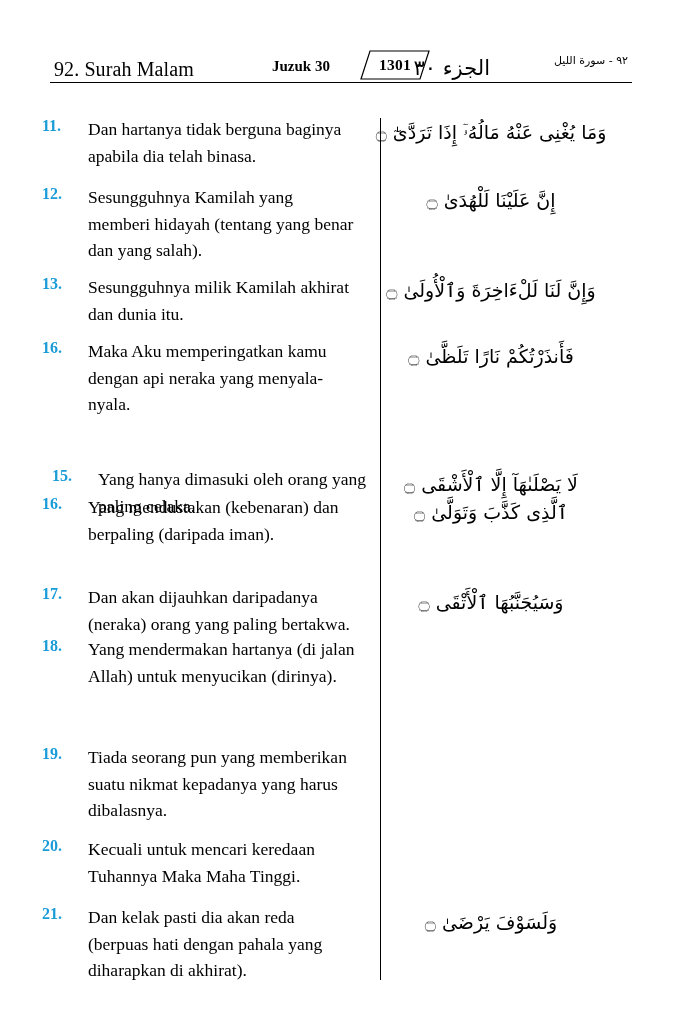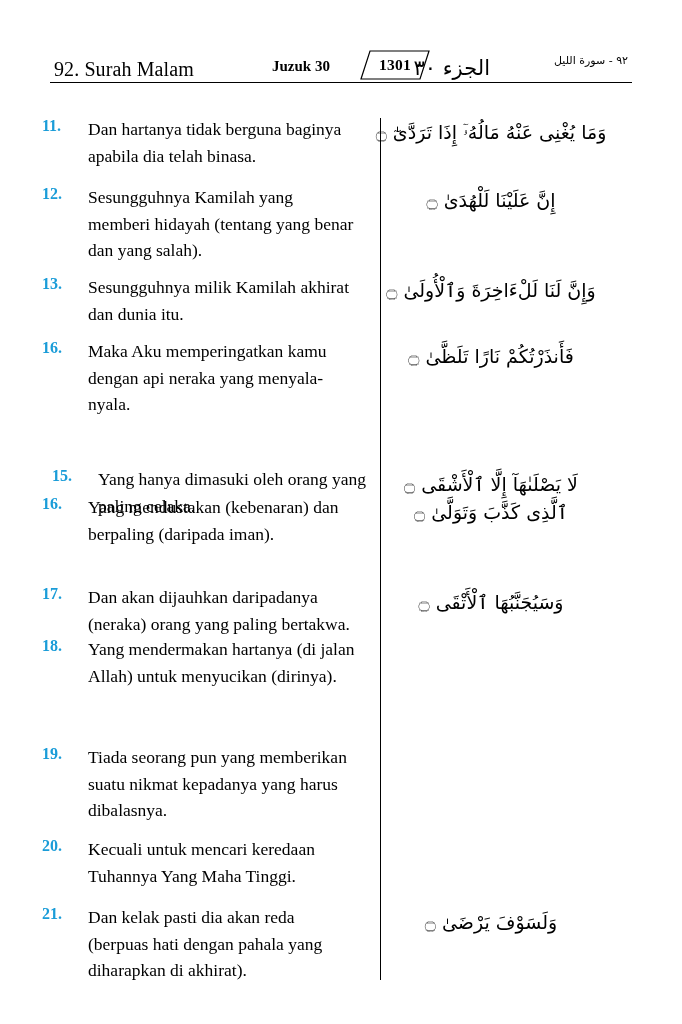--- a/index.html
+++ b/index.html
@@ -231,21 +231,21 @@
         </div>
         <div class="verse" style="position: absolute; left: 0px; right: 0px; top: 628px;">
           <div class="verse-row">
             <div class="num">19.</div>
             <div class="mal">Tiada seorang pun yang memberikan suatu nikmat kepadanya yang harus dibalasnya.</div>
           </div>
         </div>
         <div class="verse" style="position: absolute; left: 0px; right: 0px; top: 720px;">
           <div class="verse-row">
             <div class="num">20.</div>
-            <div class="mal">Kecuali untuk mencari keredaan Tuhannya Yang Maha Tinggi.</div>
+            <div class="mal">Kecuali untuk mencari keredaan Tuhannya Maka Maha Tinggi.</div>
           </div>
         </div>
         <div class="verse" style="position: absolute; left: 0px; right: 0px; top: 788px;">
           <div class="verse-row">
             <div class="num">21.</div>
             <div class="mal">Dan kelak pasti dia akan reda (berpuas hati dengan pahala yang diharapkan di akhirat).</div>
           </div>
           <div class="ar" style="top: 4px;">وَلَسَوْفَ يَرْضَىٰ ۝</div>
         </div>
       </div>

